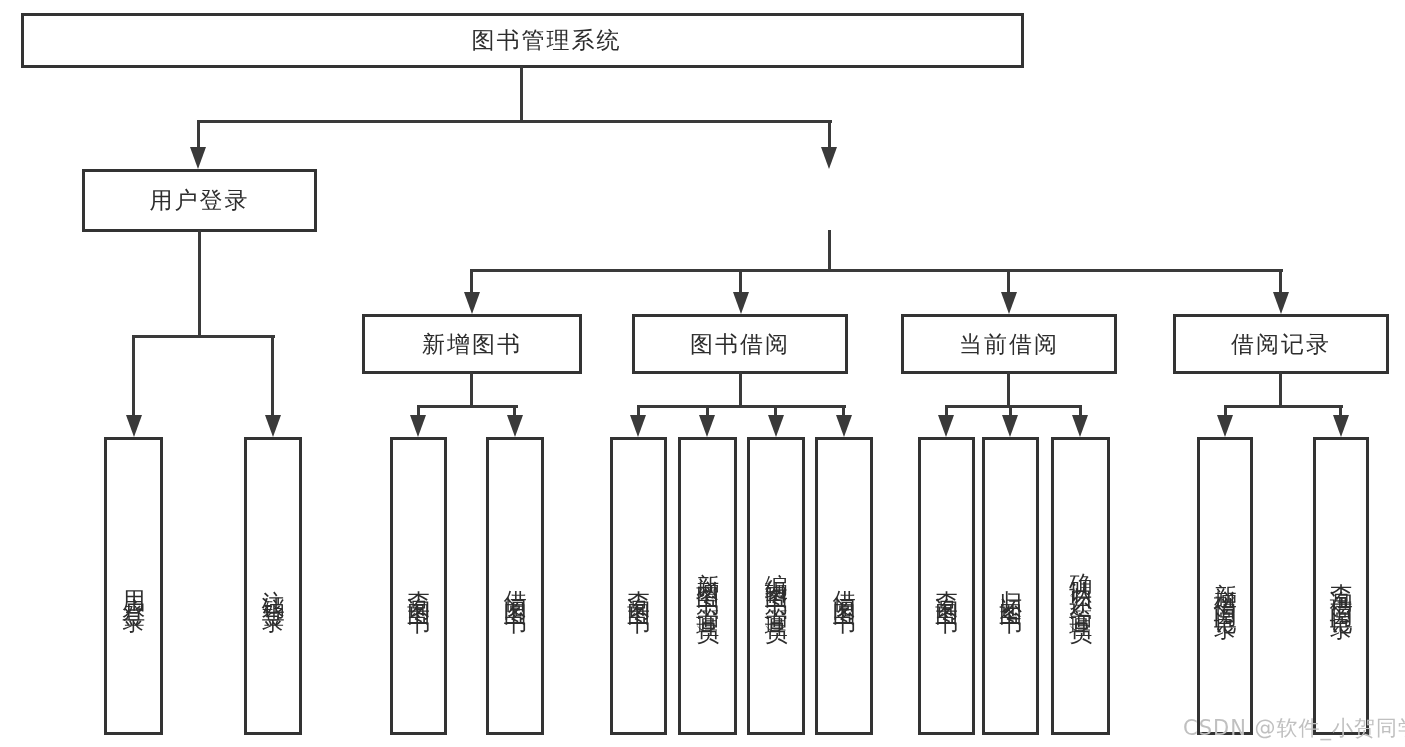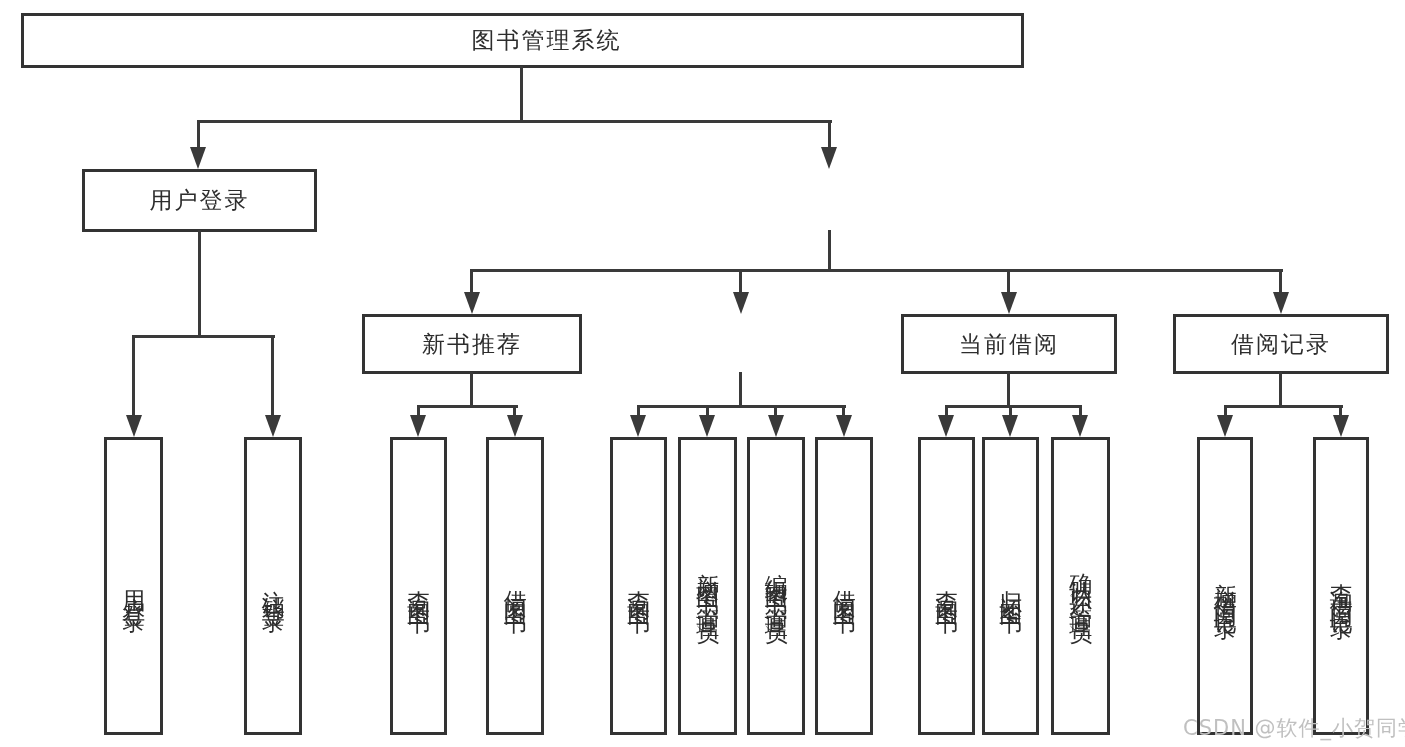--- a/index.html
+++ b/index.html
@@ -42,21 +42,22 @@
 </style>
 </head>
 <body>
 
 <div id="canvas">
 
   <div class="node" style="left:21px;top:13px;width:1003px;height:55px;padding-left:48px;">图书管理系统</div>
 
   <div class="node" style="left:82px;top:169px;width:235px;height:63px;">用户登录</div>
 
-  <div class="node" style="left:362px;top:314px;width:220px;height:60px;">新书推荐</div>
+  <div class="node" style="left:362px;top:314px;width:220px;height:60px;">新增图书</div>
+  <div class="node" style="left:632px;top:314px;width:216px;height:60px;">图书借阅</div>
   <div class="node" style="left:901px;top:314px;width:216px;height:60px;">当前借阅</div>
   <div class="node" style="left:1173px;top:314px;width:216px;height:60px;">借阅记录</div>
 
   <div class="node leaf" style="left:104px;top:437px;width:59px;height:298px;">
       <span>用户登录</span>
     </div>
   <div class="node leaf" style="left:244px;top:437px;width:58px;height:298px;">
       <span>注销登录</span>
     </div>
 

